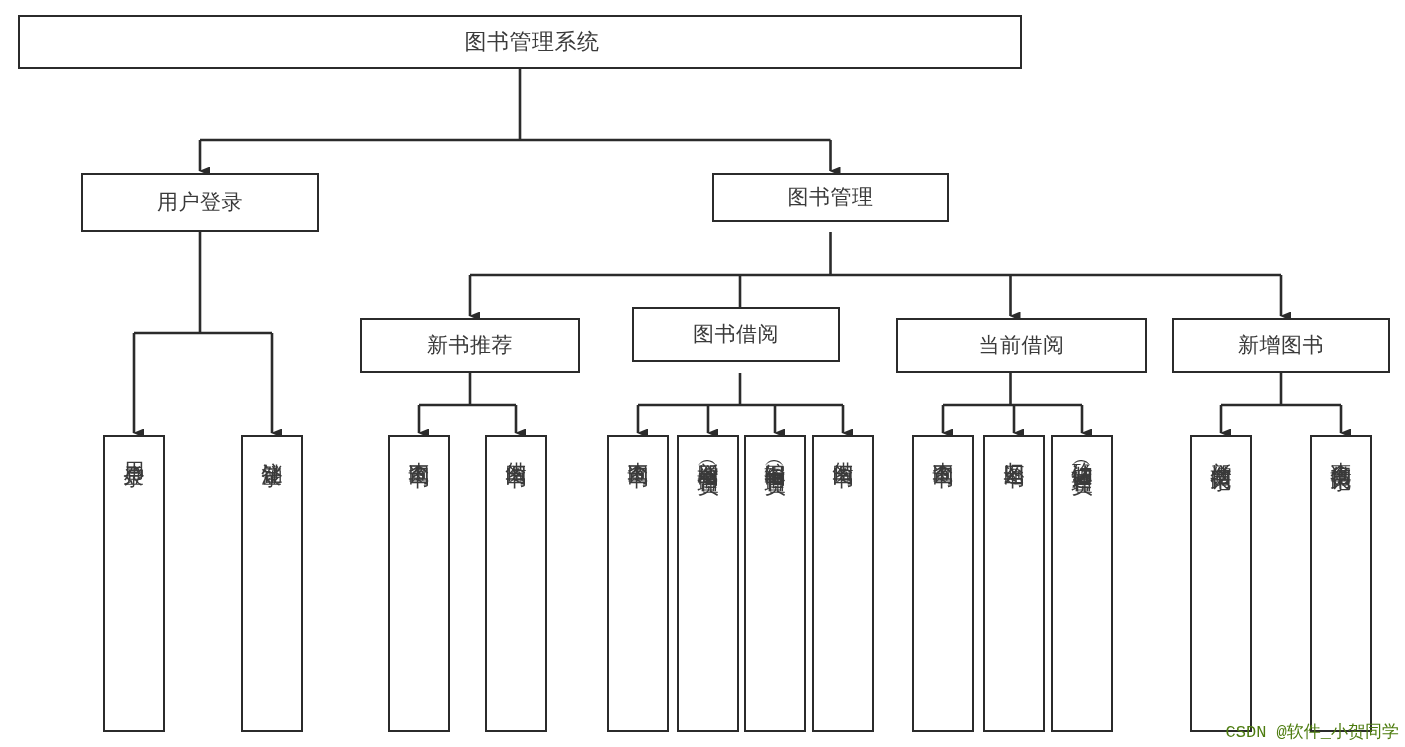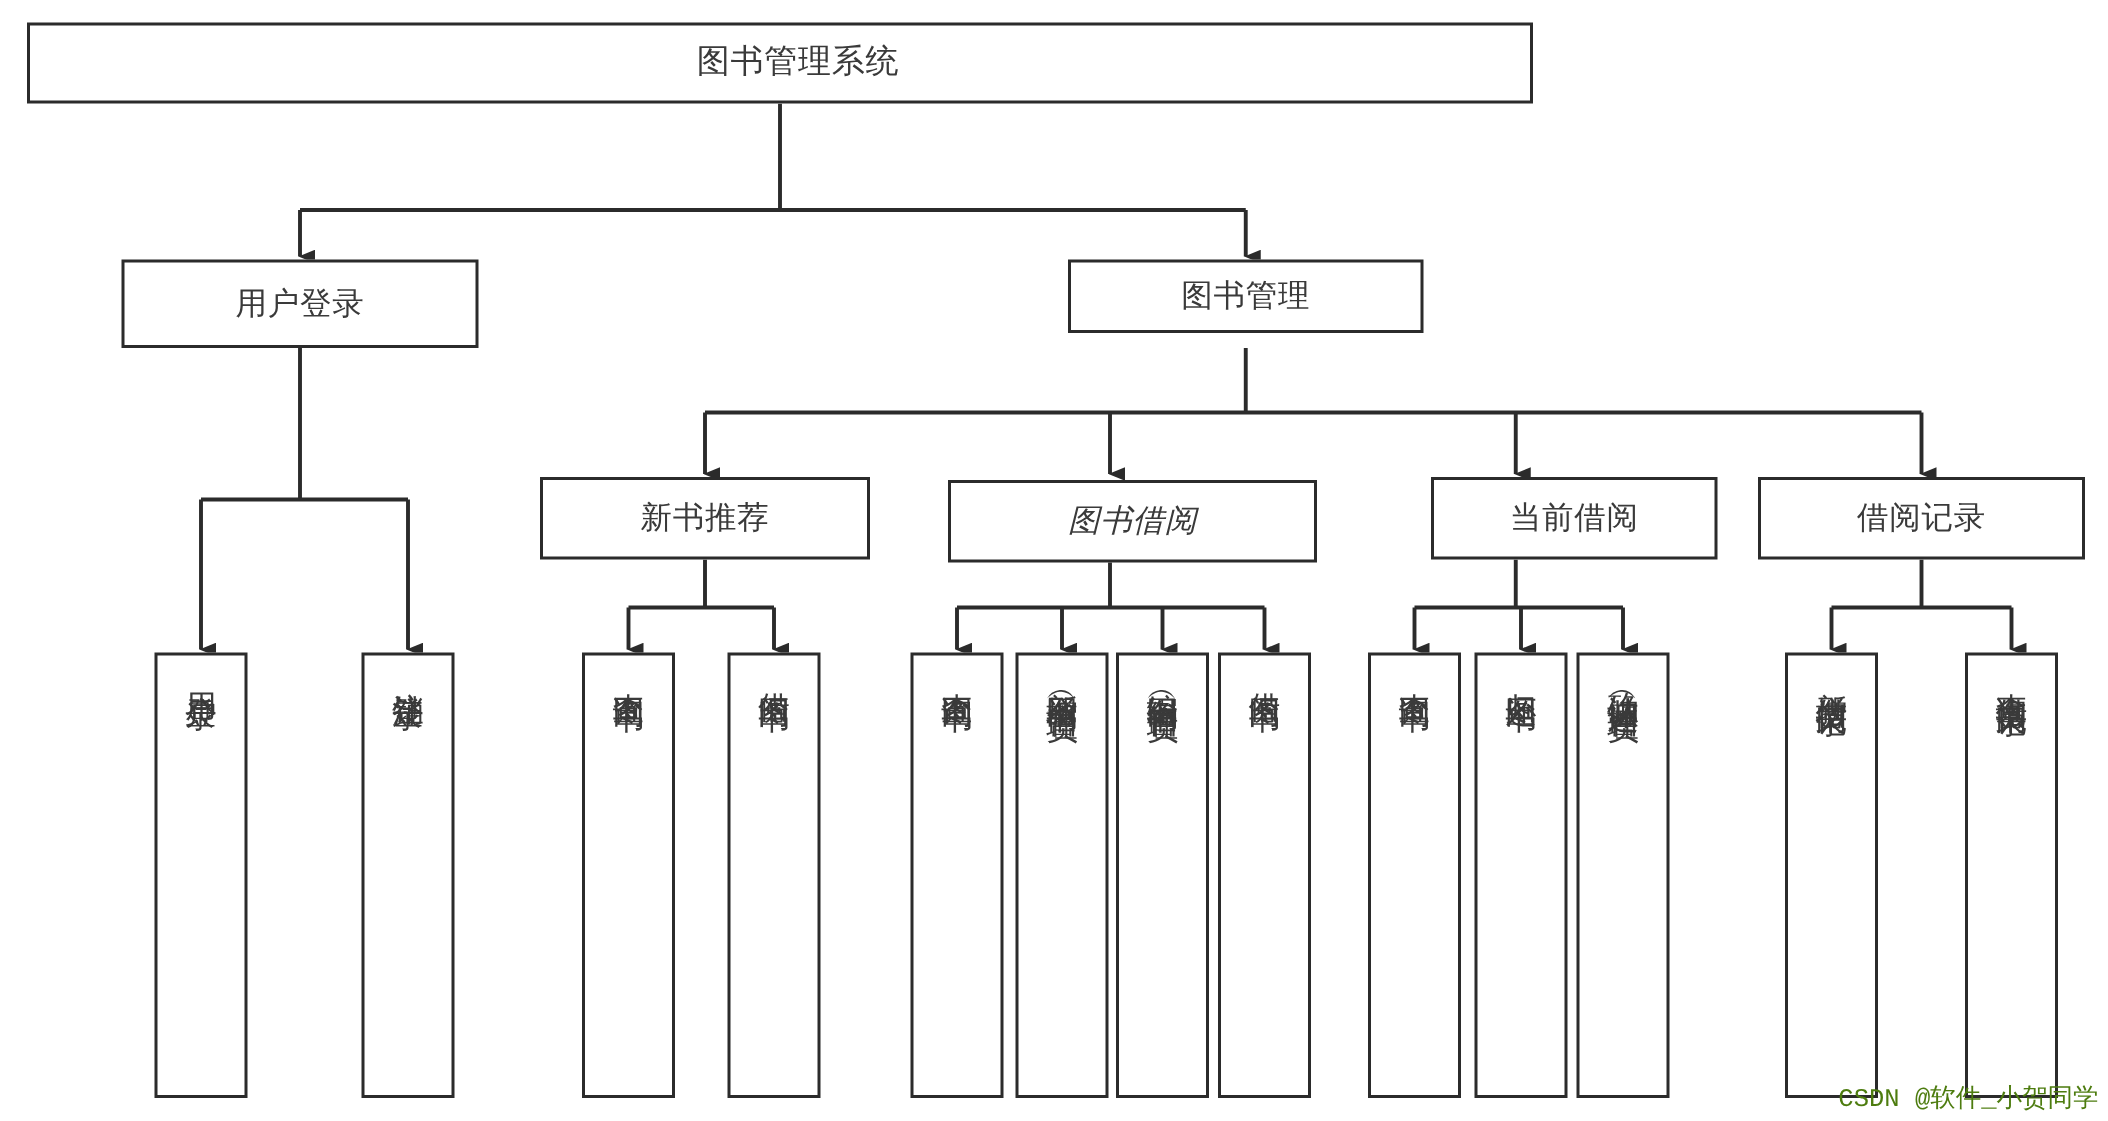--- a/index.html
+++ b/index.html
@@ -125,28 +125,28 @@
       </div>
       <div class="node level1" style="left: 81px; top: 173px; width: 238px; height: 59px;">
         <div class="node-label">用户登录</div>
       </div>
       <div class="node level1" style="left: 712px; top: 173px; width: 237px; height: 49px;">
         <div class="node-label">图书管理</div>
       </div>
       <div class="node level2" style="left: 360px; top: 318px; width: 220px; height: 55px;">
         <div class="node-label">新书推荐</div>
       </div>
-      <div class="node level2" style="left: 632px; top: 320px; width: 246px; height: 55px; font-style: italic;">
+      <div class="node level2" style="left: 632px; top: 307px; width: 208px; height: 55px;">
         <div class="node-label">图书借阅</div>
       </div>
-      <div class="node level2" style="left: 954px; top: 318px; width: 191px; height: 55px;">
+      <div class="node level2" style="left: 896px; top: 318px; width: 251px; height: 55px;">
         <div class="node-label">当前借阅</div>
       </div>
       <div class="node level2" style="left: 1172px; top: 318px; width: 218px; height: 55px;">
-        <div class="node-label">借阅记录</div>
+        <div class="node-label">新增图书</div>
       </div>
       <div class="node leaf" style="left: 103px; top: 435px; width: 62px; height: 297px;">
         <div class="node-label">用户登录</div>
       </div>
       <div class="node leaf" style="left: 241px; top: 435px; width: 62px; height: 297px;">
         <div class="node-label">注销登录</div>
       </div>
       <div class="node leaf" style="left: 388px; top: 435px; width: 62px; height: 297px;">
         <div class="node-label">查询图书</div>
       </div>

